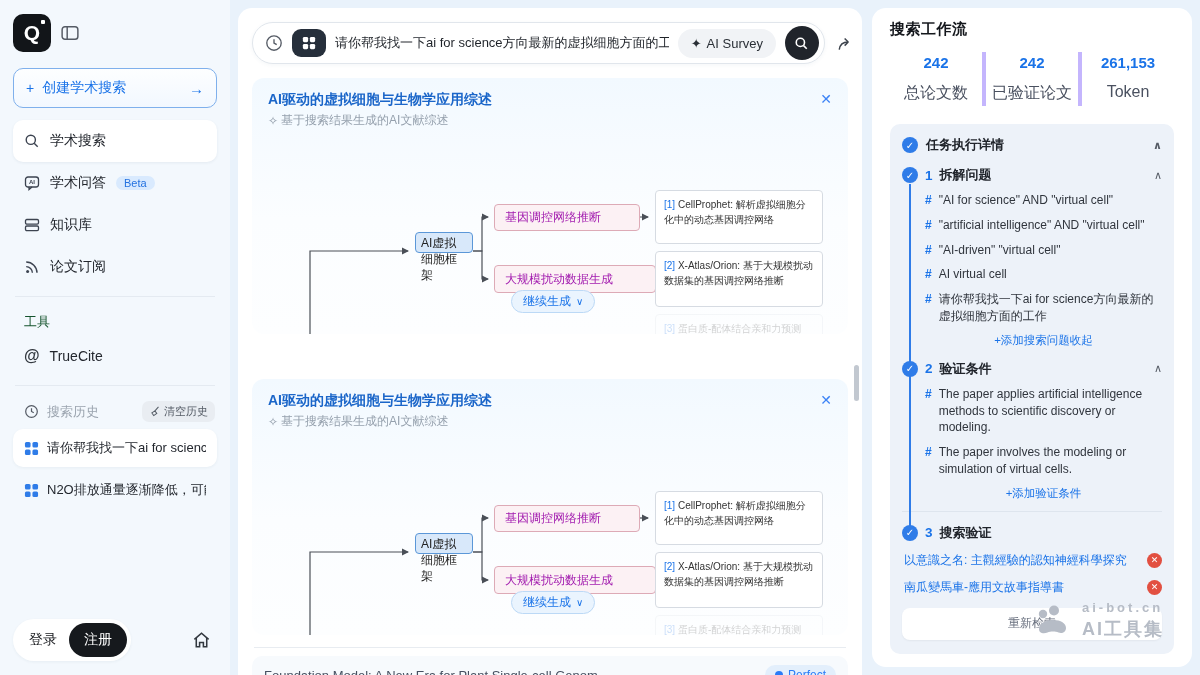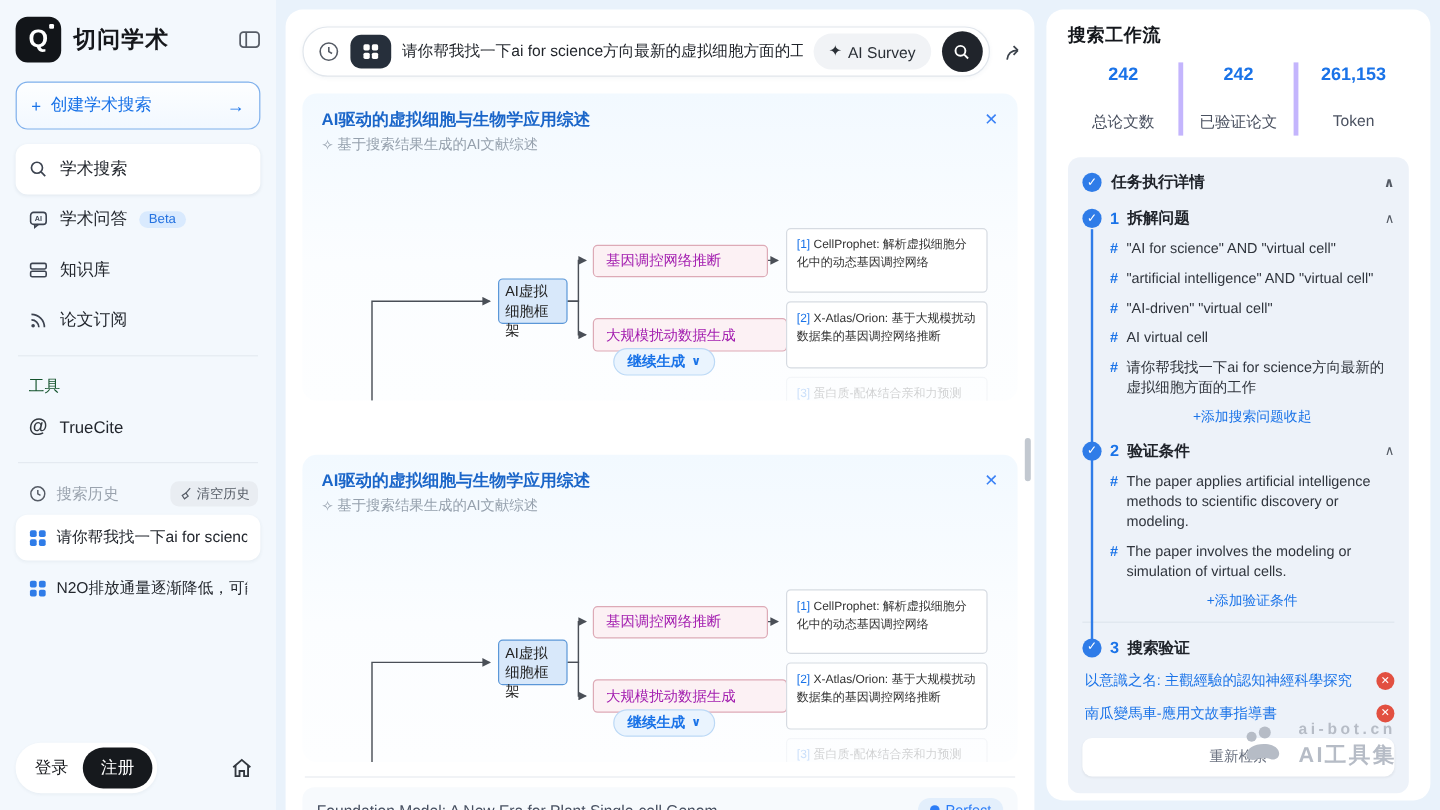--- a/index.html
+++ b/index.html
@@ -48,46 +48,46 @@
   .tool-icons{display:flex;align-items:center;gap:15px;padding-right:2px;color:#3c434c}
 
   .cards{margin-top:14px}
   .survey-card{position:relative;height:256px;border-radius:12px;background:linear-gradient(180deg,#f2f9ff,#fbfdff 55%,#fdfeff);overflow:hidden}
   .cards > .survey-card:first-child{margin-bottom:45px}
   .card-title{font-size:14px;font-weight:700;color:#1b66c9;padding:13px 16px 3px}
   .card-sub{font-size:12px;color:#95a0ad;padding:0 16px;display:flex;gap:3px;align-items:center}
   .card-close{position:absolute;top:13px;right:16px;color:#3b82f6;font-size:14px;cursor:pointer}
   .flow{position:absolute;left:0;top:0;width:596px;height:256px}
   .flow-svg{position:absolute;left:0;top:0}
-  .node-root{position:absolute;left:163px;top:154px;width:58px;height:38px;background:#d8e8fa;border:1.5px solid #5b97d8;border-radius:4px;font-size:12px;color:#222;padding:2px 5px;line-height:1.35;cursor:pointer}
+  .node-root{position:absolute;left:163px;top:154px;width:58px;height:21px;background:#d8e8fa;border:1.5px solid #5b97d8;border-radius:4px;font-size:12px;color:#222;padding:2px 5px;line-height:1.35;cursor:pointer}
   .node-branch{position:absolute;background:#fcf1f4;border:1px solid #ddaab6;border-radius:4px;font-size:12px;color:#a21caf;display:flex;align-items:center;padding:0 10px;cursor:pointer}
   .node-b1{left:242px;top:126px;width:146px;height:27px}
   .node-b2{left:242px;top:187px;width:162px;height:28px}
   .ref-box{position:absolute;background:#fff;border:1px solid #d6dbe2;border-radius:4px;font-size:10px;color:#333;padding:6px 8px;line-height:1.5;width:168px;cursor:pointer}
   .ref-1{left:403px;top:112px;height:54px}
   .ref-2{left:403px;top:173px;height:56px}
   .ref-3{left:403px;top:236px;height:26px;opacity:.22;overflow:hidden}
   .ref-tag{color:#1a73e8}
-  .continue-btn{position:absolute;left:259px;top:212px;display:flex;gap:5px;align-items:center;background:#eaf4fe;border:1px solid #bcd9f6;border-radius:13px;color:#1a73e8;font-size:12px;font-weight:700;padding:2px 11px;cursor:pointer}
+  .continue-btn{position:absolute;left:259px;top:212px;display:flex;gap:5px;align-items:center;background:#eaf4fe;border:1px solid #bcd9f6;border-radius:13px;color:#1a73e8;font-size:12px;font-weight:400;padding:2px 11px;cursor:pointer}
   .continue-btn .chev-d{font-size:10px}
 
   .main-divider{border-top:1px solid #e8ecf1;margin:12px 2px 0}
   .paper-row{margin-top:8px;background:#f7fafd;border-radius:10px;padding:9px 12px;display:flex;justify-content:space-between;align-items:center;font-size:13px;color:#475061;cursor:pointer}
   .paper-badge{display:flex;gap:5px;align-items:center;background:#e3effc;color:#2b7cf7;font-size:12px;border-radius:12px;padding:3px 10px}
   .paper-badge .dot{width:8px;height:8px;border-radius:50%;background:#2b7cf7}
   .scroll-thumb{position:absolute;right:3px;top:357px;width:5px;height:36px;background:#c2c8d0;border-radius:3px;cursor:pointer}
 
   
   .workflow{position:absolute;left:872px;top:8px;width:320px;height:659px;background:#fff;border-radius:14px;padding:12px 18px}
   .wf-title{font-size:15px;font-weight:700;color:#14171c;letter-spacing:.5px}
   .stats{display:flex;margin-top:13px;text-align:center}
   .stat{flex:1;border-right:4px solid #c4b5fd;padding:2px 0}
   .stat:last-child{border-right:none}
   .stat-val{font-size:15px;font-weight:700;color:#1a73e8}
-  .stat-label{font-size:13px;color:#4a5160;margin-top:22px}
+  .stat-label{font-size:16px;color:#4a5160;margin-top:12px}
   .task-box{margin-top:18px;background:#edf2f9;border-radius:10px;padding:12px 12px 14px;position:relative}
   .task-head{display:flex;align-items:center;gap:8px;font-size:13px;font-weight:600;color:#20242b}
   .chev{margin-left:auto;color:#555b65;font-size:11px;cursor:pointer}
   .check{width:16px;height:16px;border-radius:50%;background:#2f7ce8;color:#fff;display:flex;align-items:center;justify-content:center;font-size:10px;flex:0 0 auto}
   .timeline{position:relative;margin-top:4px}
   .tl-line{position:absolute;left:7px;top:18px;bottom:64px;width:2px;background:#2f7ce8}
   .step-head{display:flex;align-items:center;gap:7px;position:relative;z-index:1;margin-top:12px}
   .step-num{color:#1a73e8;font-weight:700;font-size:13.5px}
   .step-title{font-size:13px;color:#20242b;font-weight:600}
   .step-items{padding-left:23px;margin-top:1px}
@@ -108,21 +108,20 @@
 <body>
 
 <div class="app">
 
   <div class="sidebar">
     <div class="sb-head">
       <div class="logo">
           <span>Q</span>
           <span class="logo-dot"></span>
         </div>
-      <div class="app-title">切问学术</div>
       <span class="icon">
         <svg width="18" height="16" viewBox="0 0 16 14" fill="none" stroke="currentColor" stroke-width="1.3">
             <rect x="1" y="1.5" width="14" height="11" rx="2.5"></rect>
             <line x1="5.5" y1="1.5" x2="5.5" y2="12.5"></line>
           </svg>
       </span>
     </div>
 
     <div class="create-btn">
       <span>+</span>

